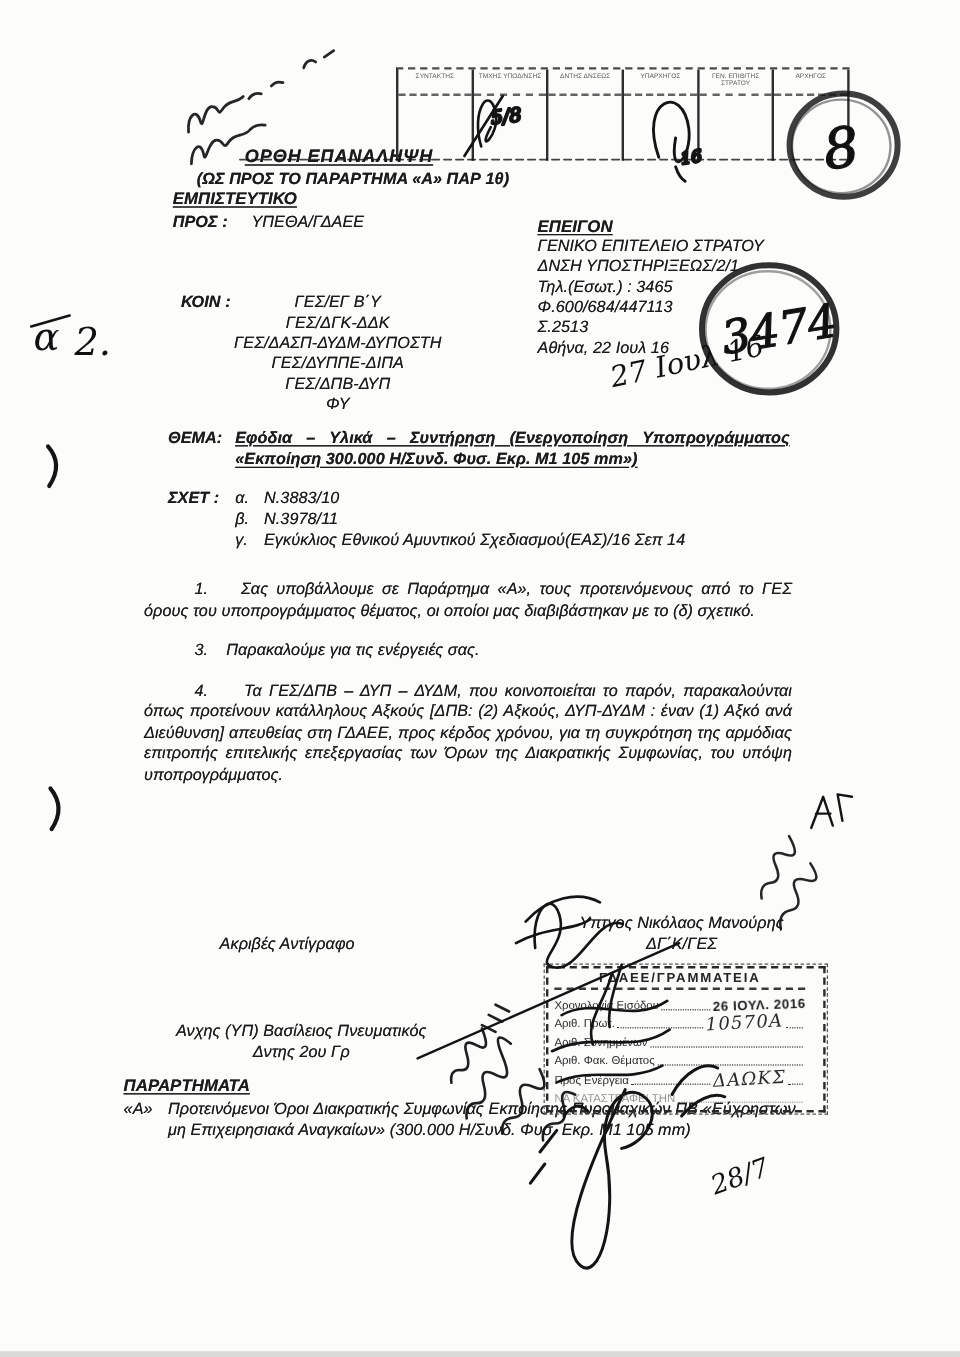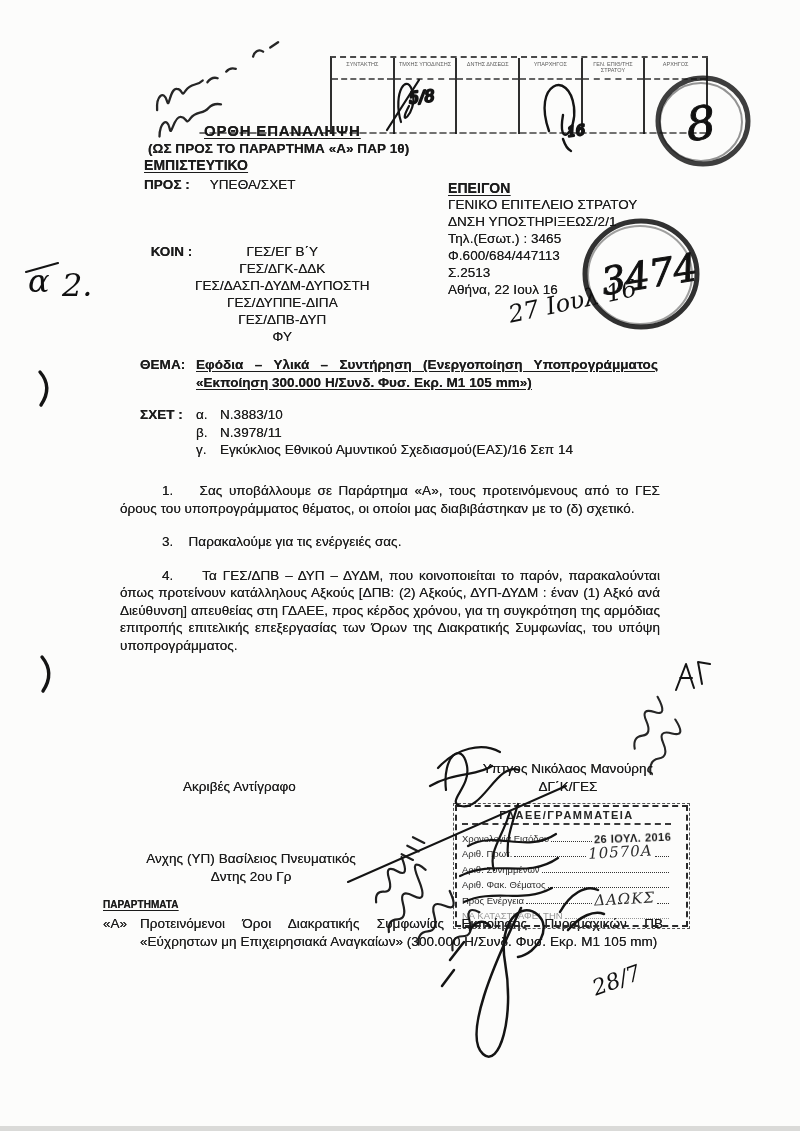--- a/index.html
+++ b/index.html
@@ -1,21 +1,21 @@
 <!DOCTYPE html>
 <html><head>
 <meta charset="utf-8">
 <style>
   html,body{margin:0;padding:0;background:#9a9a9a;}
   .page{
     position:relative;width:800px;height:1131px;margin:0 auto;
     background:#fcfcfb;overflow:hidden;
     font-family:"Liberation Sans",sans-serif;color:#1b1b1b;
   }
-  .t{position:absolute;}
+  .t{position:absolute;font-style:italic;}
   .b{font-weight:bold;}
   .u{text-decoration:underline;text-underline-offset:2px;}
   .doc{font-size:13.5px;line-height:17.5px;letter-spacing:.05px;
        text-shadow:0 0 .35px rgba(20,20,20,.8);}
   .jc{text-align:justify;}
   
   .rtable{position:absolute;left:330px;top:56px;width:376px;height:76px;
           border-left:2px solid #2e2e2e;border-top:2px dashed #4a4a4a;
           display:grid;grid-template-columns:repeat(6,1fr);z-index:1;}
   .rcell{border-right:2px solid #2e2e2e;position:relative;}
@@ -68,26 +68,26 @@
       </div>
     <div class="rcell">
         <div class="rhead">ΓΕΝ. ΕΠΙΘ/ΤΗΣ ΣΤΡΑΤΟΥ</div>
       </div>
     <div class="rcell">
         <div class="rhead">ΑΡΧΗΓΟΣ</div>
       </div>
   </div>
 
   <div class="t doc b u" style="left:204px;top:122px;font-size:15px;letter-spacing:.8px;">ΟΡΘΗ ΕΠΑΝΑΛΗΨΗ</div>
-  <div class="t doc b" style="left:148px;top:140px;">(ΩΣ ΠΡΟΣ ΤΟ ΠΑΡΑΡΤΗΜΑ «Α» ΠΑΡ 1θ)</div>
+  <div class="t doc b" style="left:164px;top:140px;">(ΩΣ ΠΡΟΣ ΤΟ ΠΑΡΑΡΤΗΜΑ «Α» ΠΑΡ 1θ)</div>
 
   <div class="t doc b u" style="left:144px;top:157px;font-size:14px;">ΕΜΠΙΣΤΕΥΤΙΚΟ</div>
   <div class="t doc" style="left:144px;top:176px;">
     <span class="b">ΠΡΟΣ :</span>
-    <span style="margin-left:16px;">ΥΠΕΘΑ/ΣΧΕΤ</span>
+    <span style="margin-left:16px;">ΥΠΕΘΑ/ΓΔΑΕΕ</span>
   </div>
 
   <div class="t doc rhb" style="left:448px;top:180px;line-height:16.5px;">
     <div class="b u" style="font-size:14px;">ΕΠΕΙΓΟΝ</div>
     <div>ΓΕΝΙΚΟ ΕΠΙΤΕΛΕΙΟ ΣΤΡΑΤΟΥ</div>
     <div>ΔΝΣΗ ΥΠΟΣΤΗΡΙΞΕΩΣ/2/1</div>
     <div>Τηλ.(Εσωτ.) : 3465</div>
     <div>Φ.600/684/447113</div>
     <div>Σ.2513</div>
     <div>Αθήνα, 22 Ιουλ 16</div>
@@ -163,21 +163,21 @@
       <span class="sdots"></span>
       <span class="sval sval-hw">ΔΑΩΚΣ</span>
       <span class="sdots" style="max-width:12px;"></span>
     </div>
     <div class="srow faint">
       <span class="slabel">ΝΑ ΚΑΤΑΣΤΡΑΦΕΙ ΤΗΝ</span>
       <span class="sdots"></span>
     </div>
   </div>
 
-  <div class="t doc b u" style="left:103px;top:896px;font-size:10px;text-align:center;">ΠΑΡΑΡΤΗΜΑΤΑ</div>
+  <div class="t doc b u" style="left:103px;top:896px;font-size:14px;text-align:center;">ΠΑΡΑΡΤΗΜΑΤΑ</div>
   <div class="t doc" style="left:103px;top:915px;width:560px;">
     <span style="position:absolute;left:0;top:0;">«Α»</span>
     <div class="jc" style="margin-left:37px;width:523px;">Προτεινόμενοι Όροι Διακρατικής Συμφωνίας Εκποίησης Πυρομαχικών ΠΒ «Εύχρηστων μη Επιχειρησιακά Αναγκαίων» (300.000 Η/Συνδ. Φυσ. Εκρ. Μ1 105 mm)</div>
   </div>
 
   <svg class="overlay" width="800" height="1131" viewBox="0 0 800 1131">
 
     <path class="ink" d="M200,133 H707" stroke-dasharray="6,4" stroke-width="1.6" opacity=".8"></path>
 
     <path class="ink" d="M330,56 V132 M393,56 V132 M456,56 V132 M518,56 V132 M581,56 V132 M644,56 V132 M706,56 V132" stroke-width="0" opacity="0"></path>

